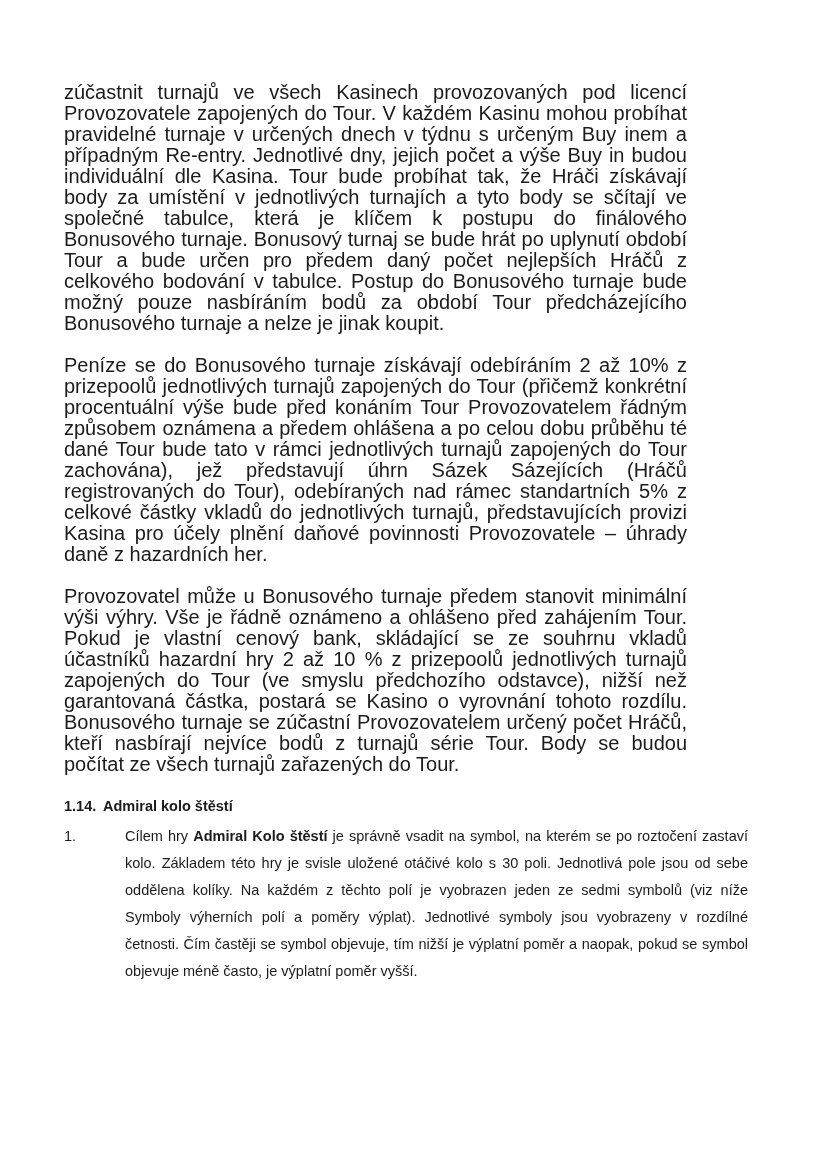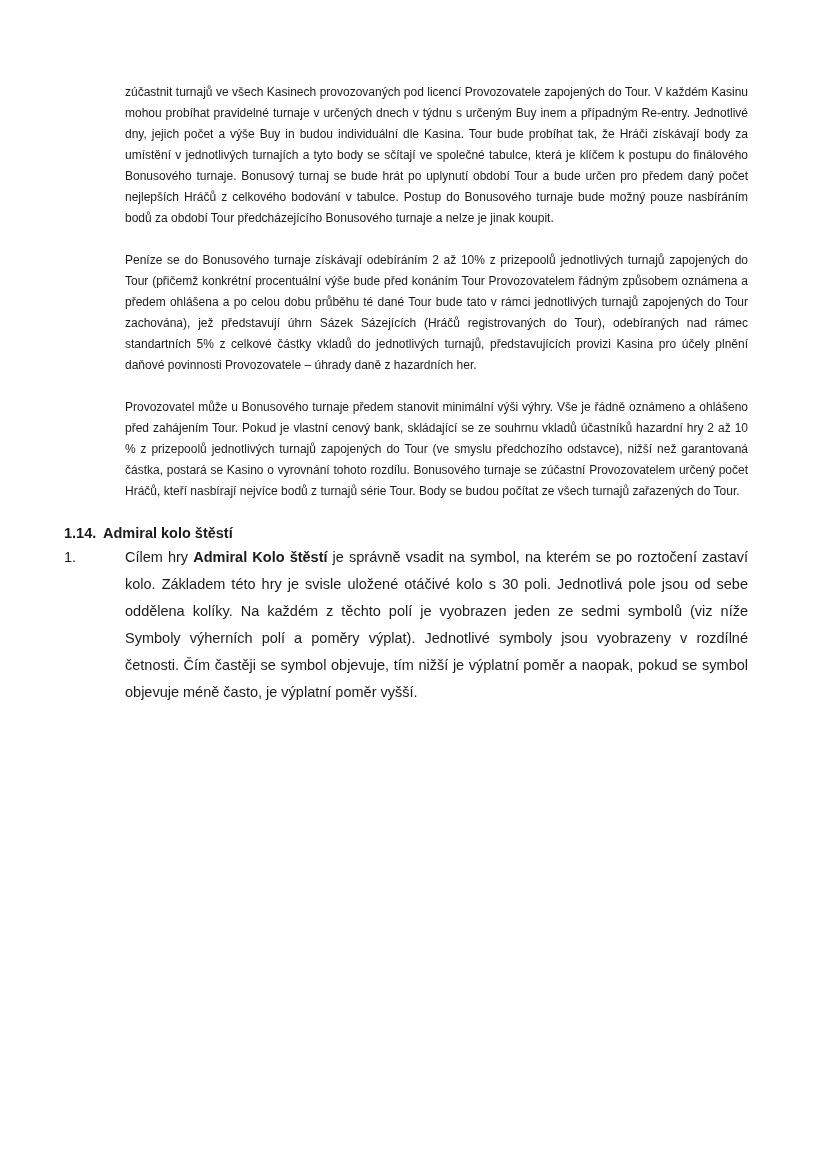--- a/index.html
+++ b/index.html
@@ -11,35 +11,34 @@
     margin: 0 auto;
     background: #ffffff;
     color: #1b1b1b;
     font-family: "Liberation Sans", sans-serif;
     overflow: hidden;
   }
   .content {
     padding: 82px 80px 0 64px;
   }
   .body-para {
-    margin-left: 61px;
     width: 623px;
-    font-size: 12px;
+    font-size: 20px;
     line-height: 21px;
     text-align: justify;
     margin-bottom: 21px;
   }
   .section-heading {
     display: flex;
     align-items: baseline;
     font-size: 14.5px;
     font-weight: bold;
     line-height: 21px;
     margin-top: 20px;
-    margin-bottom: 0;
+    margin-bottom: 6px;
   }
   .section-heading .h-num {
     width: 39px;
     flex: 0 0 39px;
   }
   .numbered-item {
     display: flex;
     align-items: flex-start;
     font-size: 14.5px;
     line-height: 27px;

